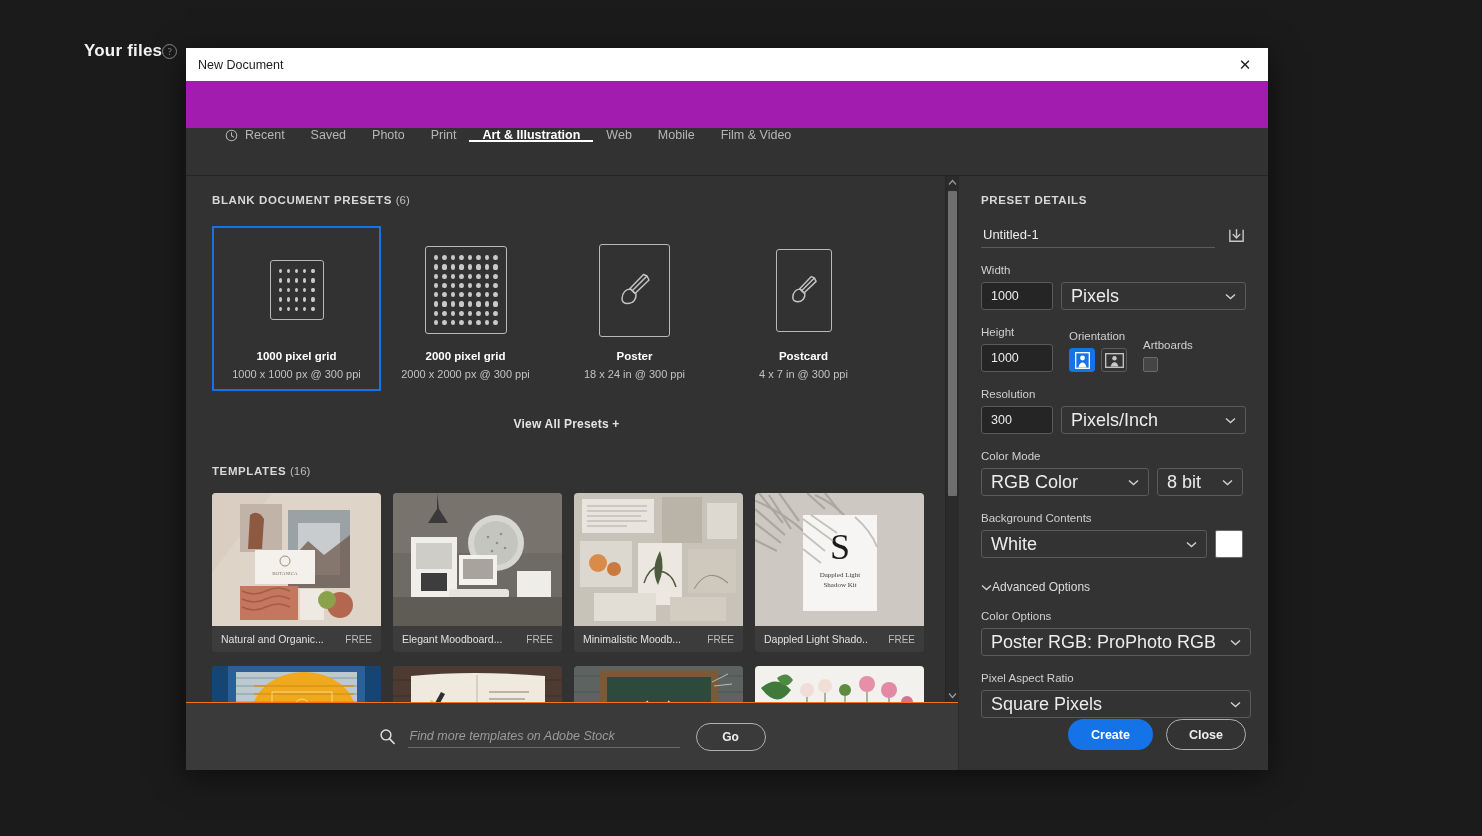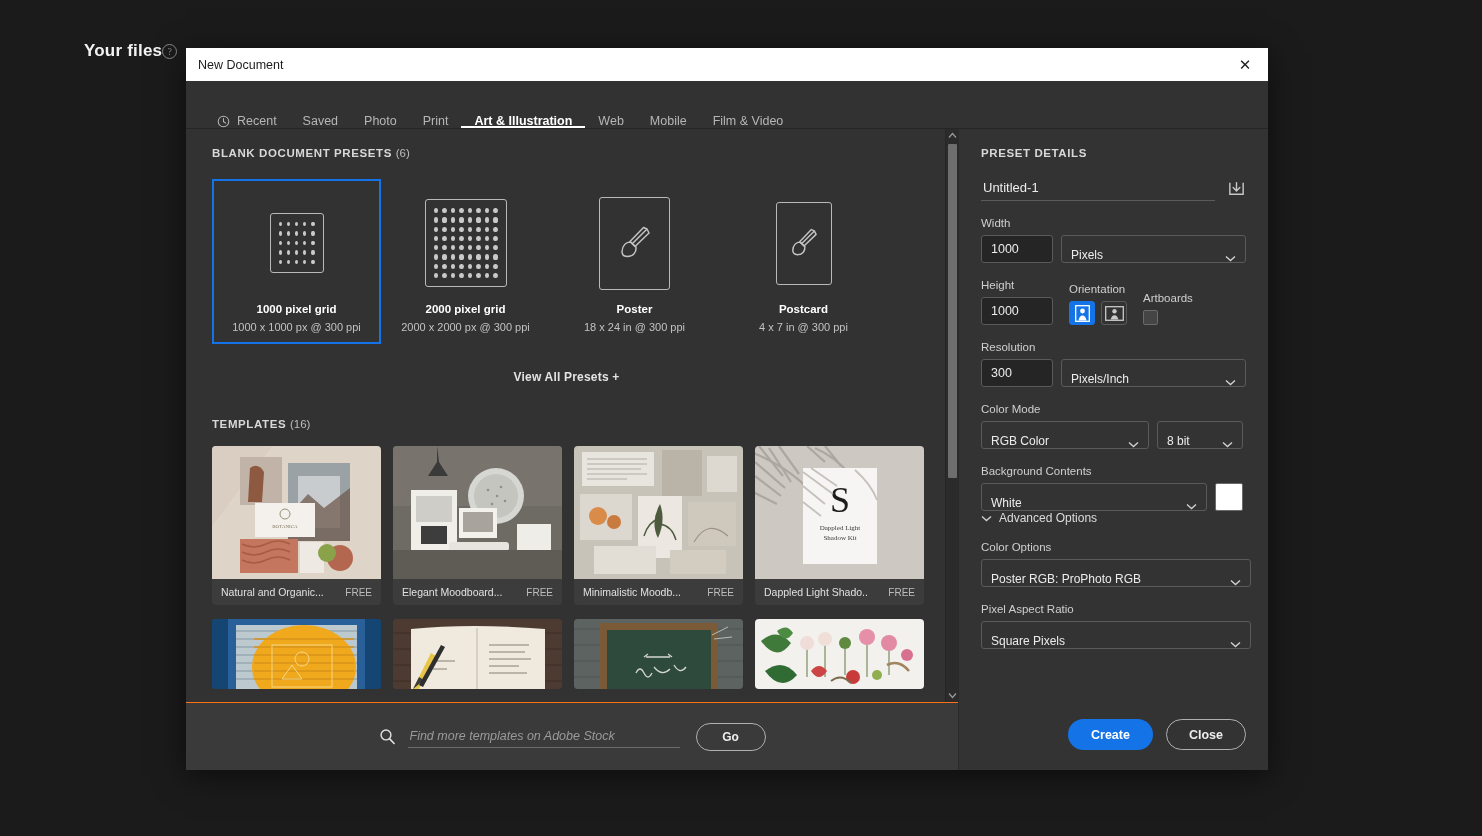--- a/index.html
+++ b/index.html
@@ -40,21 +40,21 @@
   #title-text { font-size: 12.5px; color: #1c1c1c; }
   #close-x {
     width: 46px; height: 33px; display: flex; align-items: center; justify-content: center;
     color: #1c1c1c; font-size: 15px; cursor: pointer;
   }
 
   
   #tab-bar {
     height: 48px; flex: none; background: #323232;
     border-bottom: 1px solid #252525;
-    display: flex; align-items: flex-end; padding-left: 18px;
+    display: flex; align-items: flex-start; padding-left: 26px; margin-top: 47px;
   }
   .tab {
     display: flex; align-items: center; gap: 7px;
     padding: 0 13px; font-size: 12.5px; color: #b6b6b6;
     cursor: pointer; position: relative;
   }
   .tab.active { color: #ffffff; font-weight: bold; }
   .tab.active::after {
     content: ""; position: absolute; left: 0; right: 0; bottom: 0;
     height: 2px; background: #ffffff;
@@ -174,22 +174,22 @@
 
   .fld-label { font-size: 11.5px; color: #cfcfcf; margin-bottom: 6px; }
   .row { display: flex; gap: 8px; }
   .num-input {
     width: 72px; height: 28px; background: #252525; border: 1px solid #5a5a5a;
     border-radius: 3px; color: #ececec; font-size: 12.5px; padding: 0 9px;
     font-family: "Liberation Sans", sans-serif; outline: none;
   }
   .sel {
     height: 28px; background: transparent; border: 1px solid #5a5a5a; border-radius: 3px;
-    color: #ececec; font-size: 12px; padding: 0 9px;
-    display: flex; align-items: flex-end; justify-content: space-between;
+    color: #ececec; font-size: 18px; padding: 0 9px;
+    display: flex; align-items: center; justify-content: space-between;
     cursor: pointer; position: relative;
   }
   .sel .chev { margin-left: 10px; flex: none; }
   .grp { margin-top: 16px; }
   .hgrp { display: flex; gap: 16px; align-items: flex-end; }
 
   .ori-btn {
     width: 26px; height: 24px; border: 1px solid #5a5a5a; border-radius: 3px;
     display: flex; align-items: center; justify-content: center; cursor: pointer;
     background: transparent;
@@ -197,22 +197,22 @@
   .ori-btn.active { border-color: #1473e6; background: #1473e6; }
   .chk {
     width: 15px; height: 15px; border: 1px solid #6a6a6a; border-radius: 2px;
     background: #454545; cursor: pointer;
   }
   #bg-swatch {
     width: 28px; height: 28px; background: #ffffff; border: 1px solid #6a6a6a;
     border-radius: 2px; cursor: pointer; flex: none;
   }
   #adv-toggle {
-    display: flex; align-items: center; gap: 7px; cursor: pointer;
-    color: #dcdcdc; font-size: 12px; 
+    display: flex; align-items: center; cursor: pointer;
+    color: #dcdcdc; font-size: 12px; margin-top: 22px;
   }
   #right-footer {
     margin-top: auto; padding-bottom: 20px;
     display: flex; justify-content: flex-end; gap: 13px;
   }
   .pill {
     height: 31px; padding: 0 22px; border-radius: 16px; font-size: 12.5px;
     font-weight: bold; cursor: pointer; border: 1.3px solid transparent;
     font-family: Liberation Sans, sans-serif;
   }

